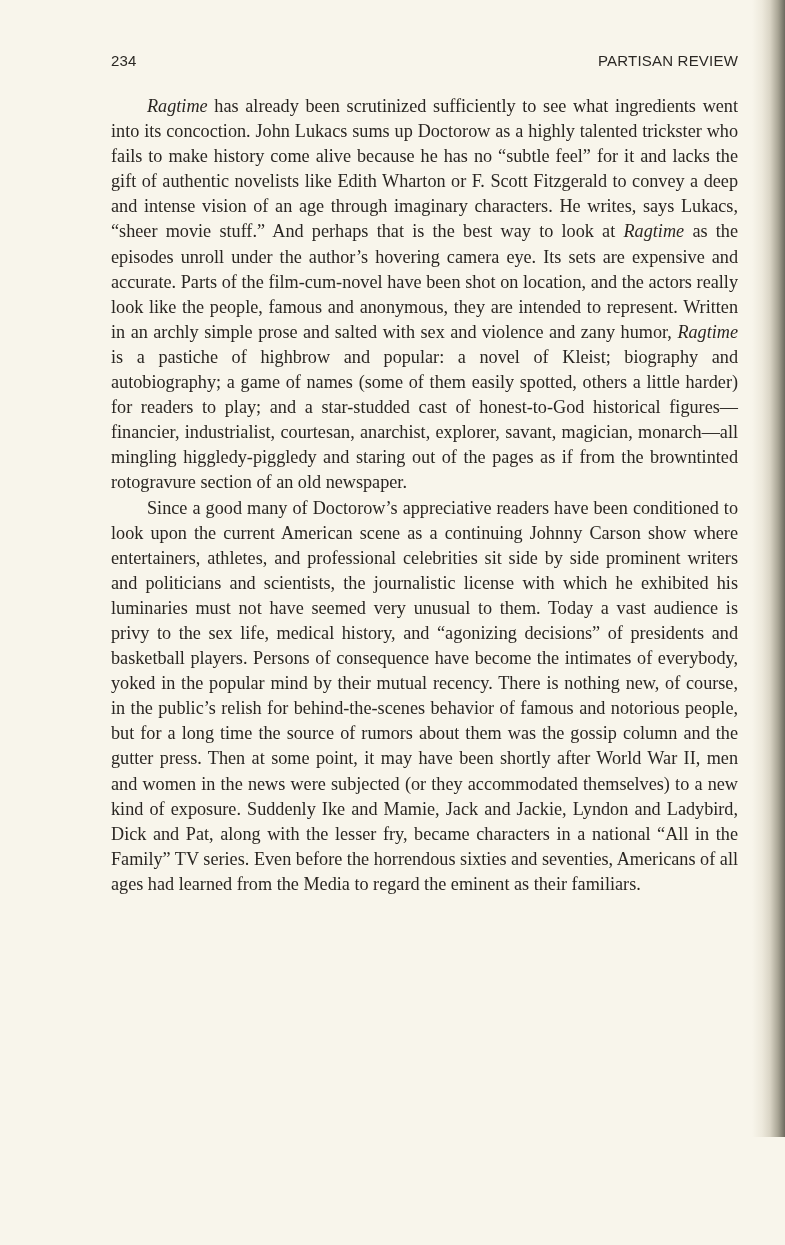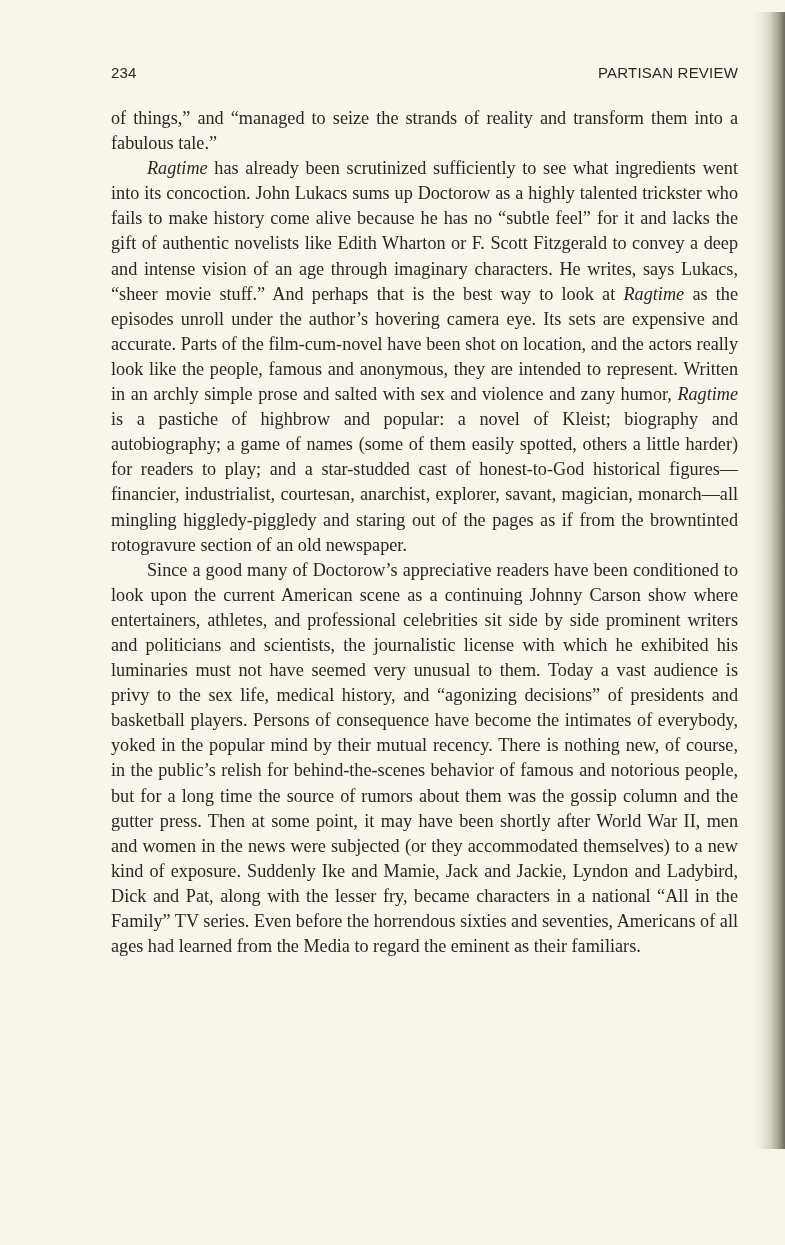--- a/index.html
+++ b/index.html
@@ -2,21 +2,21 @@
 <html><head>
 <meta charset="utf-8">
 <style>
   html, body { margin: 0; padding: 0; }
   body {
     width: 785px; height: 1245px; overflow: hidden;
     background: #f8f5eb;
     position: relative;
   }
   .page {
-    position: absolute; left: 0; top: 12px; width: 785px; height: 1137px;
+    position: absolute; left: 0; top: 0; width: 785px; height: 1137px;
     background: linear-gradient(to right, #f8f5eb 0px, #f8f5eb 752px, #ede9dc 762px, #d9d4c5 770px, #a9a595 778px, #6d6a5f 785px);
   }
   .running-head {
     position: absolute; top: 52px; left: 111px; width: 627px;
     display: flex; justify-content: space-between;
     font-family: "Liberation Sans", sans-serif;
     font-size: 15px; color: #2b2824; letter-spacing: 0.2px;
   }
   .body-text {
     position: absolute; top: 94px; left: 111px; width: 627px;
@@ -31,17 +31,16 @@
 </head>
 <body>
 
 <div class="page">
   <div class="running-head">
     <span>234</span>
     <span>PARTISAN REVIEW</span>
   </div>
 
   <div class="body-text" id="body-text">
-      <p><span>of things,” and “managed to seize the strands of reality and transform them into a fabulous tale.”</span></p>
       <p class="indent"><em>Ragtime</em><span> has already been scrutinized sufficiently to see what ingredients went into its concoction. John Lukacs sums up Doctorow as a highly talented trickster who fails to make history come alive because he has no “subtle feel” for it and lacks the gift of authentic novelists like Edith Wharton or F. Scott Fitzgerald to convey a deep and intense vision of an age through imaginary characters. He writes, says Lukacs, “sheer movie stuff.” And perhaps that is the best way to look at </span><em>Ragtime</em><span> as the episodes unroll under the author’s hovering camera eye. Its sets are expensive and accurate. Parts of the film-cum-novel have been shot on location, and the actors really look like the people, famous and anonymous, they are intended to represent. Written in an archly simple prose and salted with sex and violence and zany humor, </span><em>Ragtime</em><span> is a pastiche of highbrow and popular: a novel of Kleist; biography and autobiography; a game of names (some of them easily spotted, others a little harder) for readers to play; and a star-studded cast of honest-to-God historical figures—financier, industrialist, cour­tesan, anarchist, explorer, savant, magician, monarch—all mingling higgledy-piggledy and staring out of the pages as if from the brown­tinted rotogravure section of an old newspaper.</span></p>
       <p class="indent"><span>Since a good many of Doctorow’s appreciative readers have been conditioned to look upon the current American scene as a continuing Johnny Carson show where entertainers, athletes, and professional celebrities sit side by side prominent writers and politicians and scientists, the journalistic license with which he exhibited his lumina­ries must not have seemed very unusual to them. Today a vast audience is privy to the sex life, medical history, and “agonizing decisions” of presidents and basketball players. Persons of consequence have become the intimates of everybody, yoked in the popular mind by their mutual recency. There is nothing new, of course, in the public’s relish for behind-the-scenes behavior of famous and notorious people, but for a long time the source of rumors about them was the gossip column and the gutter press. Then at some point, it may have been shortly after World War II, men and women in the news were subjected (or they accommodated themselves) to a new kind of exposure. Suddenly Ike and Mamie, Jack and Jackie, Lyndon and Ladybird, Dick and Pat, along with the lesser fry, became characters in a national “All in the Family” TV series. Even before the horrendous sixties and seventies, Americans of all ages had learned from the Media to regard the eminent as their familiars.</span></p>
     </div>
 </div>
 
 </body></html>

